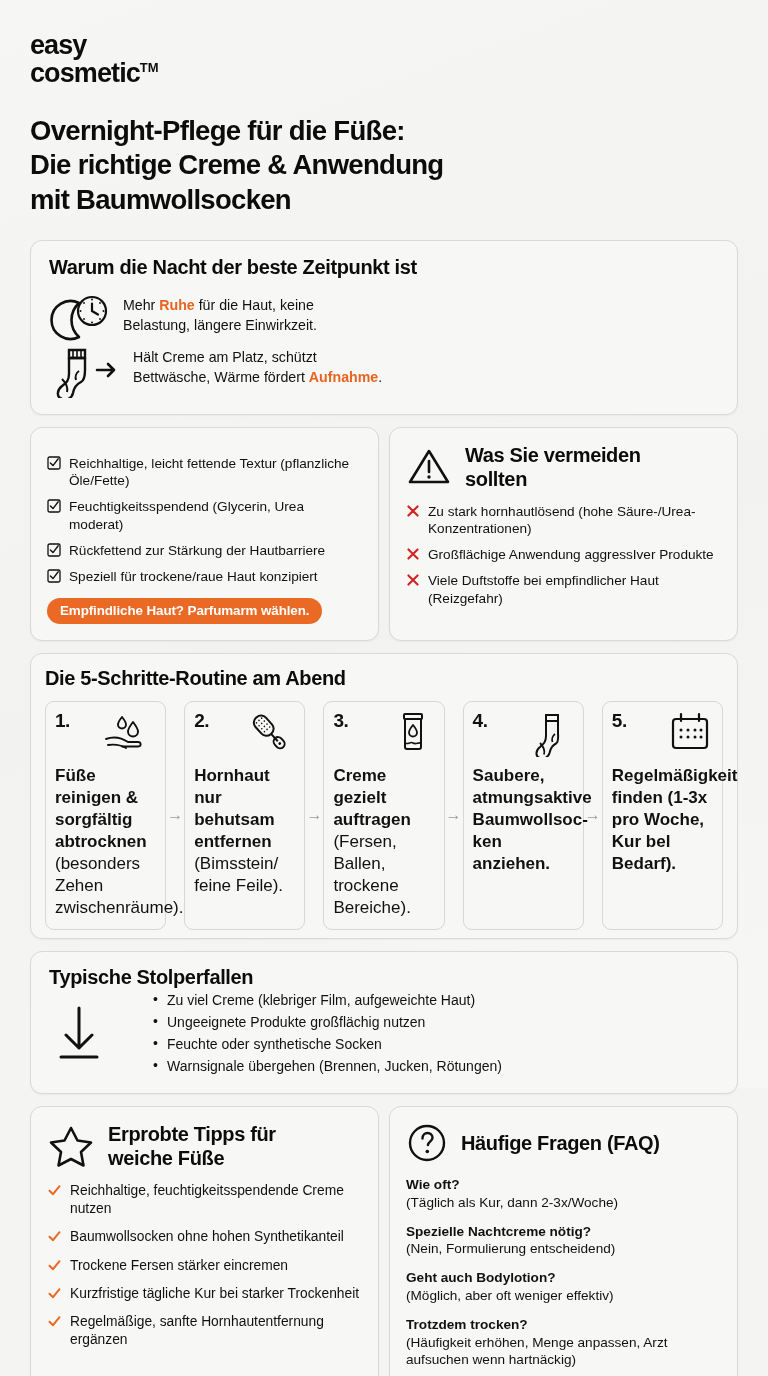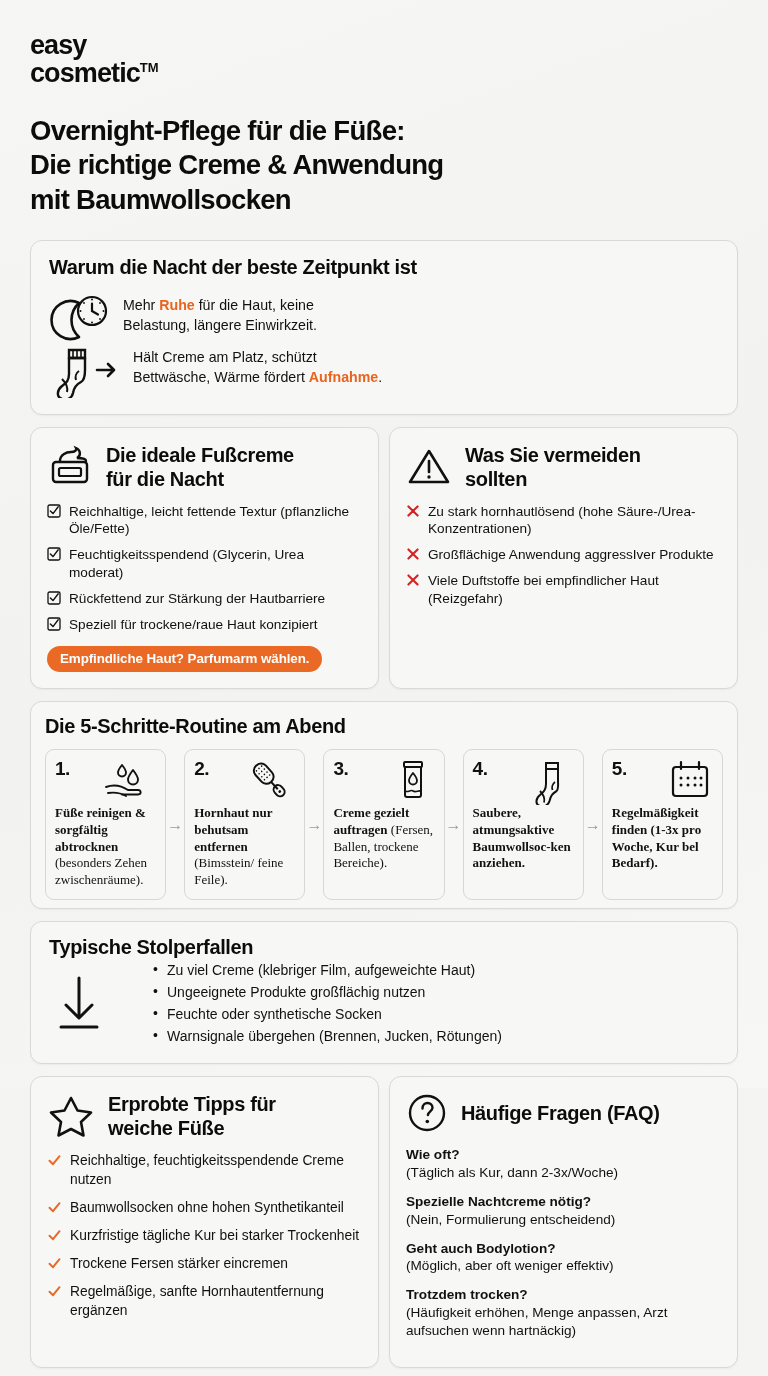--- a/index.html
+++ b/index.html
@@ -145,24 +145,23 @@
     justify-content: space-between;
     height: 46px;
   }
   .step-num {
     font-size: 19px;
     font-weight: 700;
     letter-spacing: -0.5px;
     line-height: 1;
   }
   .step-body {
-    margin-top: 0;
-    font-size: 13px;
+    margin-top: 8px;
+    font-size: 17px;
     line-height: 1.29;
-    font-family: Liberation Serif, serif;
   }
   .step-body b { font-weight: 700; }
   .step-arrow {
     flex: 0 0 18px;
     display: flex;
     align-items: center;
     justify-content: center;
     color: #9a9a96;
   }
 
@@ -256,33 +255,20 @@
             <path d="M48 26 h17 M59 20 l6 6 l-6 6" fill="none" stroke="#111" stroke-width="2.6" stroke-linecap="round" stroke-linejoin="round"></path>
           </svg>
         </span>
         <span class="txt"><span>Hält Creme am Platz, schützt Bettwäsche, Wärme fördert </span><span class="or">Aufnahme</span><span>.</span></span>
       </div>
     </div>
   </section>
 
   <div class="row2">
     <section class="card">
-      <div class="icon-title">
-        <span>
-          <svg width="46" height="44" viewBox="0 0 46 44">
-            <path d="M13 16 c0 -6 6 -9 11 -9 c4 0 6 -2 5 -4 c5 2 5 8 1 10 c6 0 9 1 9 3" fill="none" stroke="#111" stroke-width="2.4" stroke-linecap="round"></path>
-            <rect x="6" y="17" width="34" height="20" rx="3" fill="none" stroke="#111" stroke-width="2.4"></rect>
-            <rect x="12" y="23" width="22" height="8" rx="1.5" fill="none" stroke="#111" stroke-width="2.2"></rect>
-          </svg>
-        </span>
-        <div class="card-title">
-          <div>Die ideale Fußcreme</div>
-          <div>für die Nacht</div>
-        </div>
-      </div>
       <ul class="list">
         <li>
             <span class="mk">
               <svg width="14" height="14" viewBox="0 0 14 14">
                 <rect x="1" y="1" width="12" height="12" rx="1.5" fill="none" stroke="#111" stroke-width="1.3"></rect>
                 <path d="M3.4 7 L6 9.6 L11.2 2.8" fill="none" stroke="#111" stroke-width="1.4" stroke-linecap="round" stroke-linejoin="round"></path>
               </svg>
             </span>
             <span>Reichhaltige, leicht fettende Textur (pflanzliche Öle/Fette)</span>
           </li>
@@ -517,29 +503,29 @@
               </svg>
             </span>
             <span>Baumwollsocken ohne hohen Synthetikanteil</span>
           </li>
         <li>
             <span class="mk">
               <svg width="15" height="15" viewBox="0 0 15 15">
                 <path d="M2.5 7.8 L6 11.2 L12.5 3.2" fill="none" stroke="#ea6a25" stroke-width="2" stroke-linecap="round" stroke-linejoin="round"></path>
               </svg>
             </span>
-            <span>Kurzfristige tägliche Kur bei starker Trockenheit</span>
+            <span>Trockene Fersen stärker eincremen</span>
           </li>
         <li>
             <span class="mk">
               <svg width="15" height="15" viewBox="0 0 15 15">
                 <path d="M2.5 7.8 L6 11.2 L12.5 3.2" fill="none" stroke="#ea6a25" stroke-width="2" stroke-linecap="round" stroke-linejoin="round"></path>
               </svg>
             </span>
-            <span>Trockene Fersen stärker eincremen</span>
+            <span>Kurzfristige tägliche Kur bei starker Trockenheit</span>
           </li>
         <li>
             <span class="mk">
               <svg width="15" height="15" viewBox="0 0 15 15">
                 <path d="M2.5 7.8 L6 11.2 L12.5 3.2" fill="none" stroke="#ea6a25" stroke-width="2" stroke-linecap="round" stroke-linejoin="round"></path>
               </svg>
             </span>
             <span>Regelmäßige, sanfte Hornhautentfernung ergänzen</span>
           </li>
       </ul>

